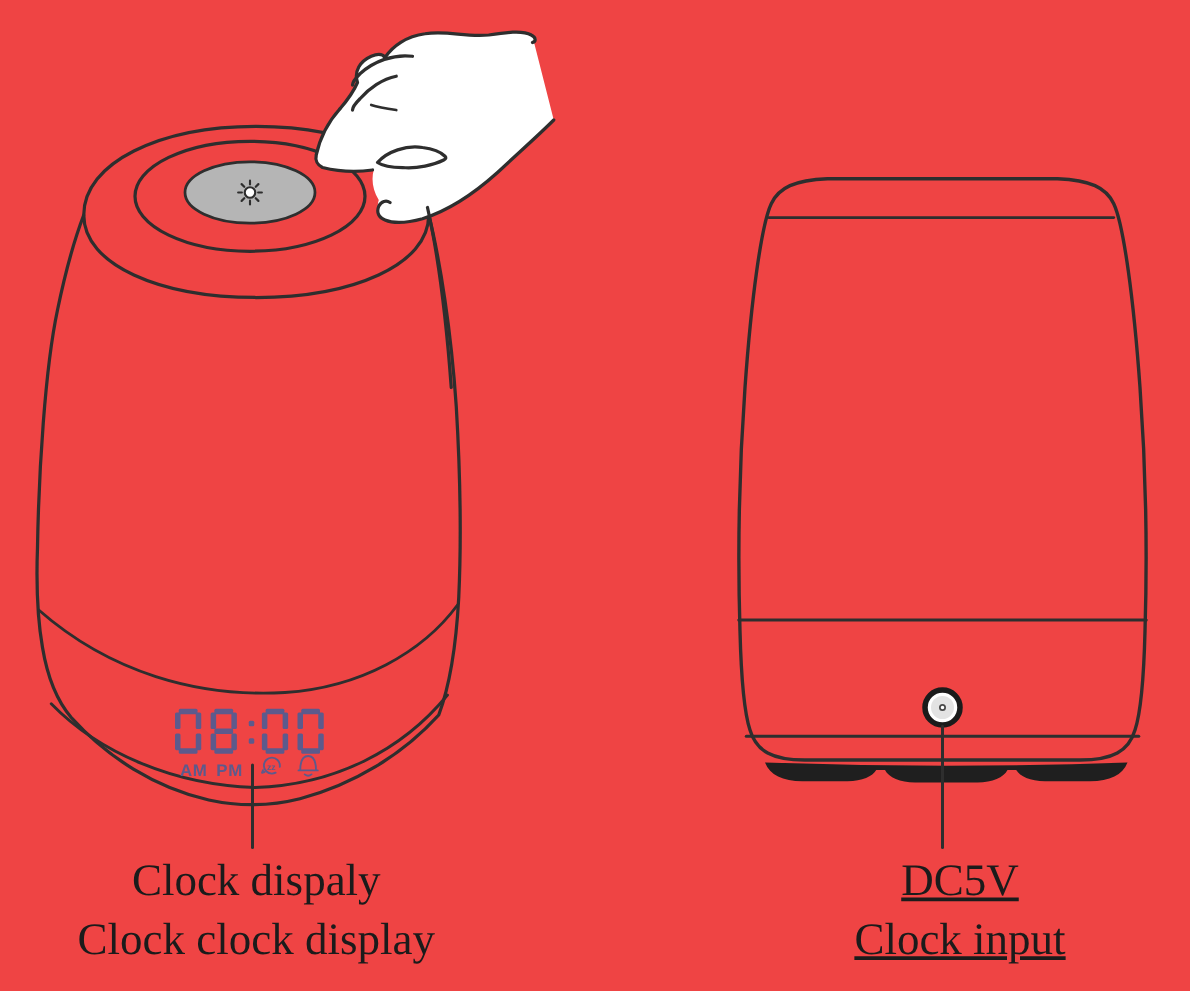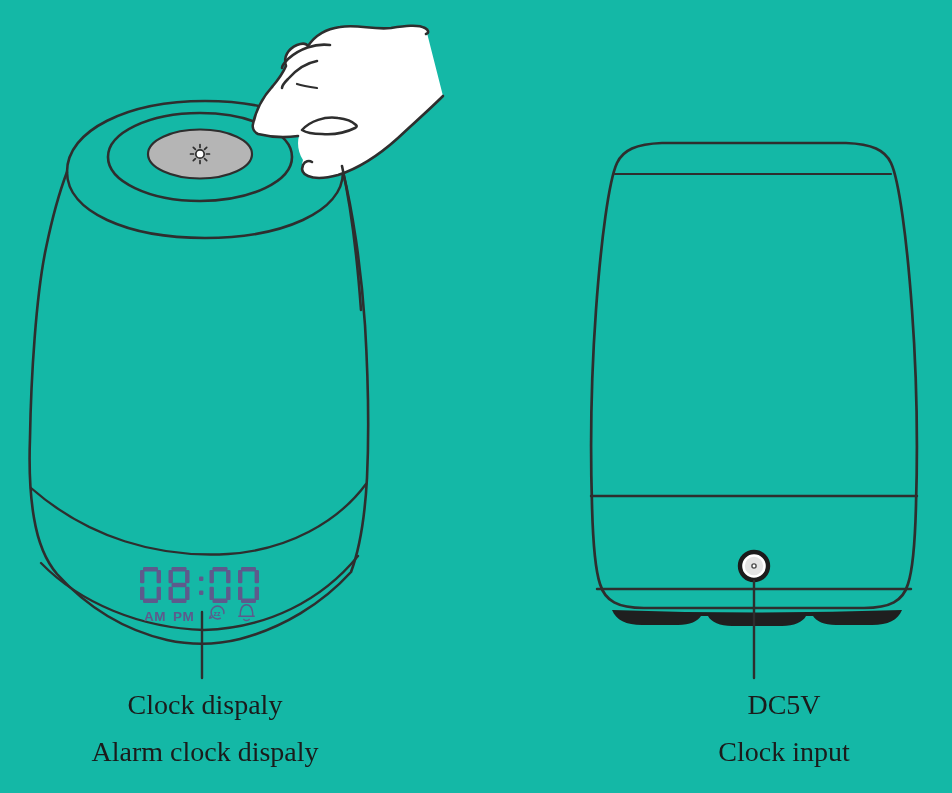--- a/index.html
+++ b/index.html
@@ -1,22 +1,22 @@
 <!DOCTYPE html>
 <html><head>
 <meta charset="utf-8">
 <style>
   html,body{margin:0;padding:0;background:#fff;}
-  .canvas{position:relative;width:952px;height:793px;background:#14b8a6;overflow:hidden;
+  .canvas{position:relative;width:952px;height:793px;background:#ef4444;overflow:hidden;
           font-family:"Liberation Serif", serif;}
   .canvas svg{position:absolute;left:0;top:0;}
   .caption{position:absolute;text-align:center;color:#1b1b1b;
-           font-family:"Liberation Serif", serif;font-size:28px;line-height:47px;white-space:nowrap;}
+           font-family:"Liberation Serif", serif;font-size:36px;line-height:47px;white-space:nowrap;}
   .caption-left{left:25px;top:681px;width:360px;}
-  .caption-right{left:626px;top:681px;width:316px;}
+  .caption-right{left:610px;top:681px;width:316px;text-decoration:underline;}
   .disp-text{font-family:"Liberation Sans", sans-serif;font-weight:bold;}
 </style>
 </head>
 <body>
 
 <div class="canvas">
 
   <svg width="952" height="793" viewBox="0 0 952 793" fill="none" stroke-linecap="round" stroke-linejoin="round" stroke="#2e2e2e">
 
     <g stroke-width="2.6">
@@ -175,20 +175,20 @@
         <circle cx="754" cy="566" r="9.2" stroke="none" fill="#e3e3e3"></circle>
         <circle cx="754" cy="566" r="2.1" fill="#ffffff" stroke="#4a4a4a" stroke-width="1.4"></circle>
       </g>
 
       <path stroke-width="2.4" d="M 754 581 L 754 678"></path>
     </g>
   </svg>
 
   <div class="caption caption-left">
     <div>Clock dispaly</div>
-    <div>Alarm clock dispaly</div>
+    <div>Clock clock display</div>
   </div>
 
   <div class="caption caption-right">
     <div>DC5V</div>
     <div>Clock input</div>
   </div>
 </div>
 
 </body></html>

